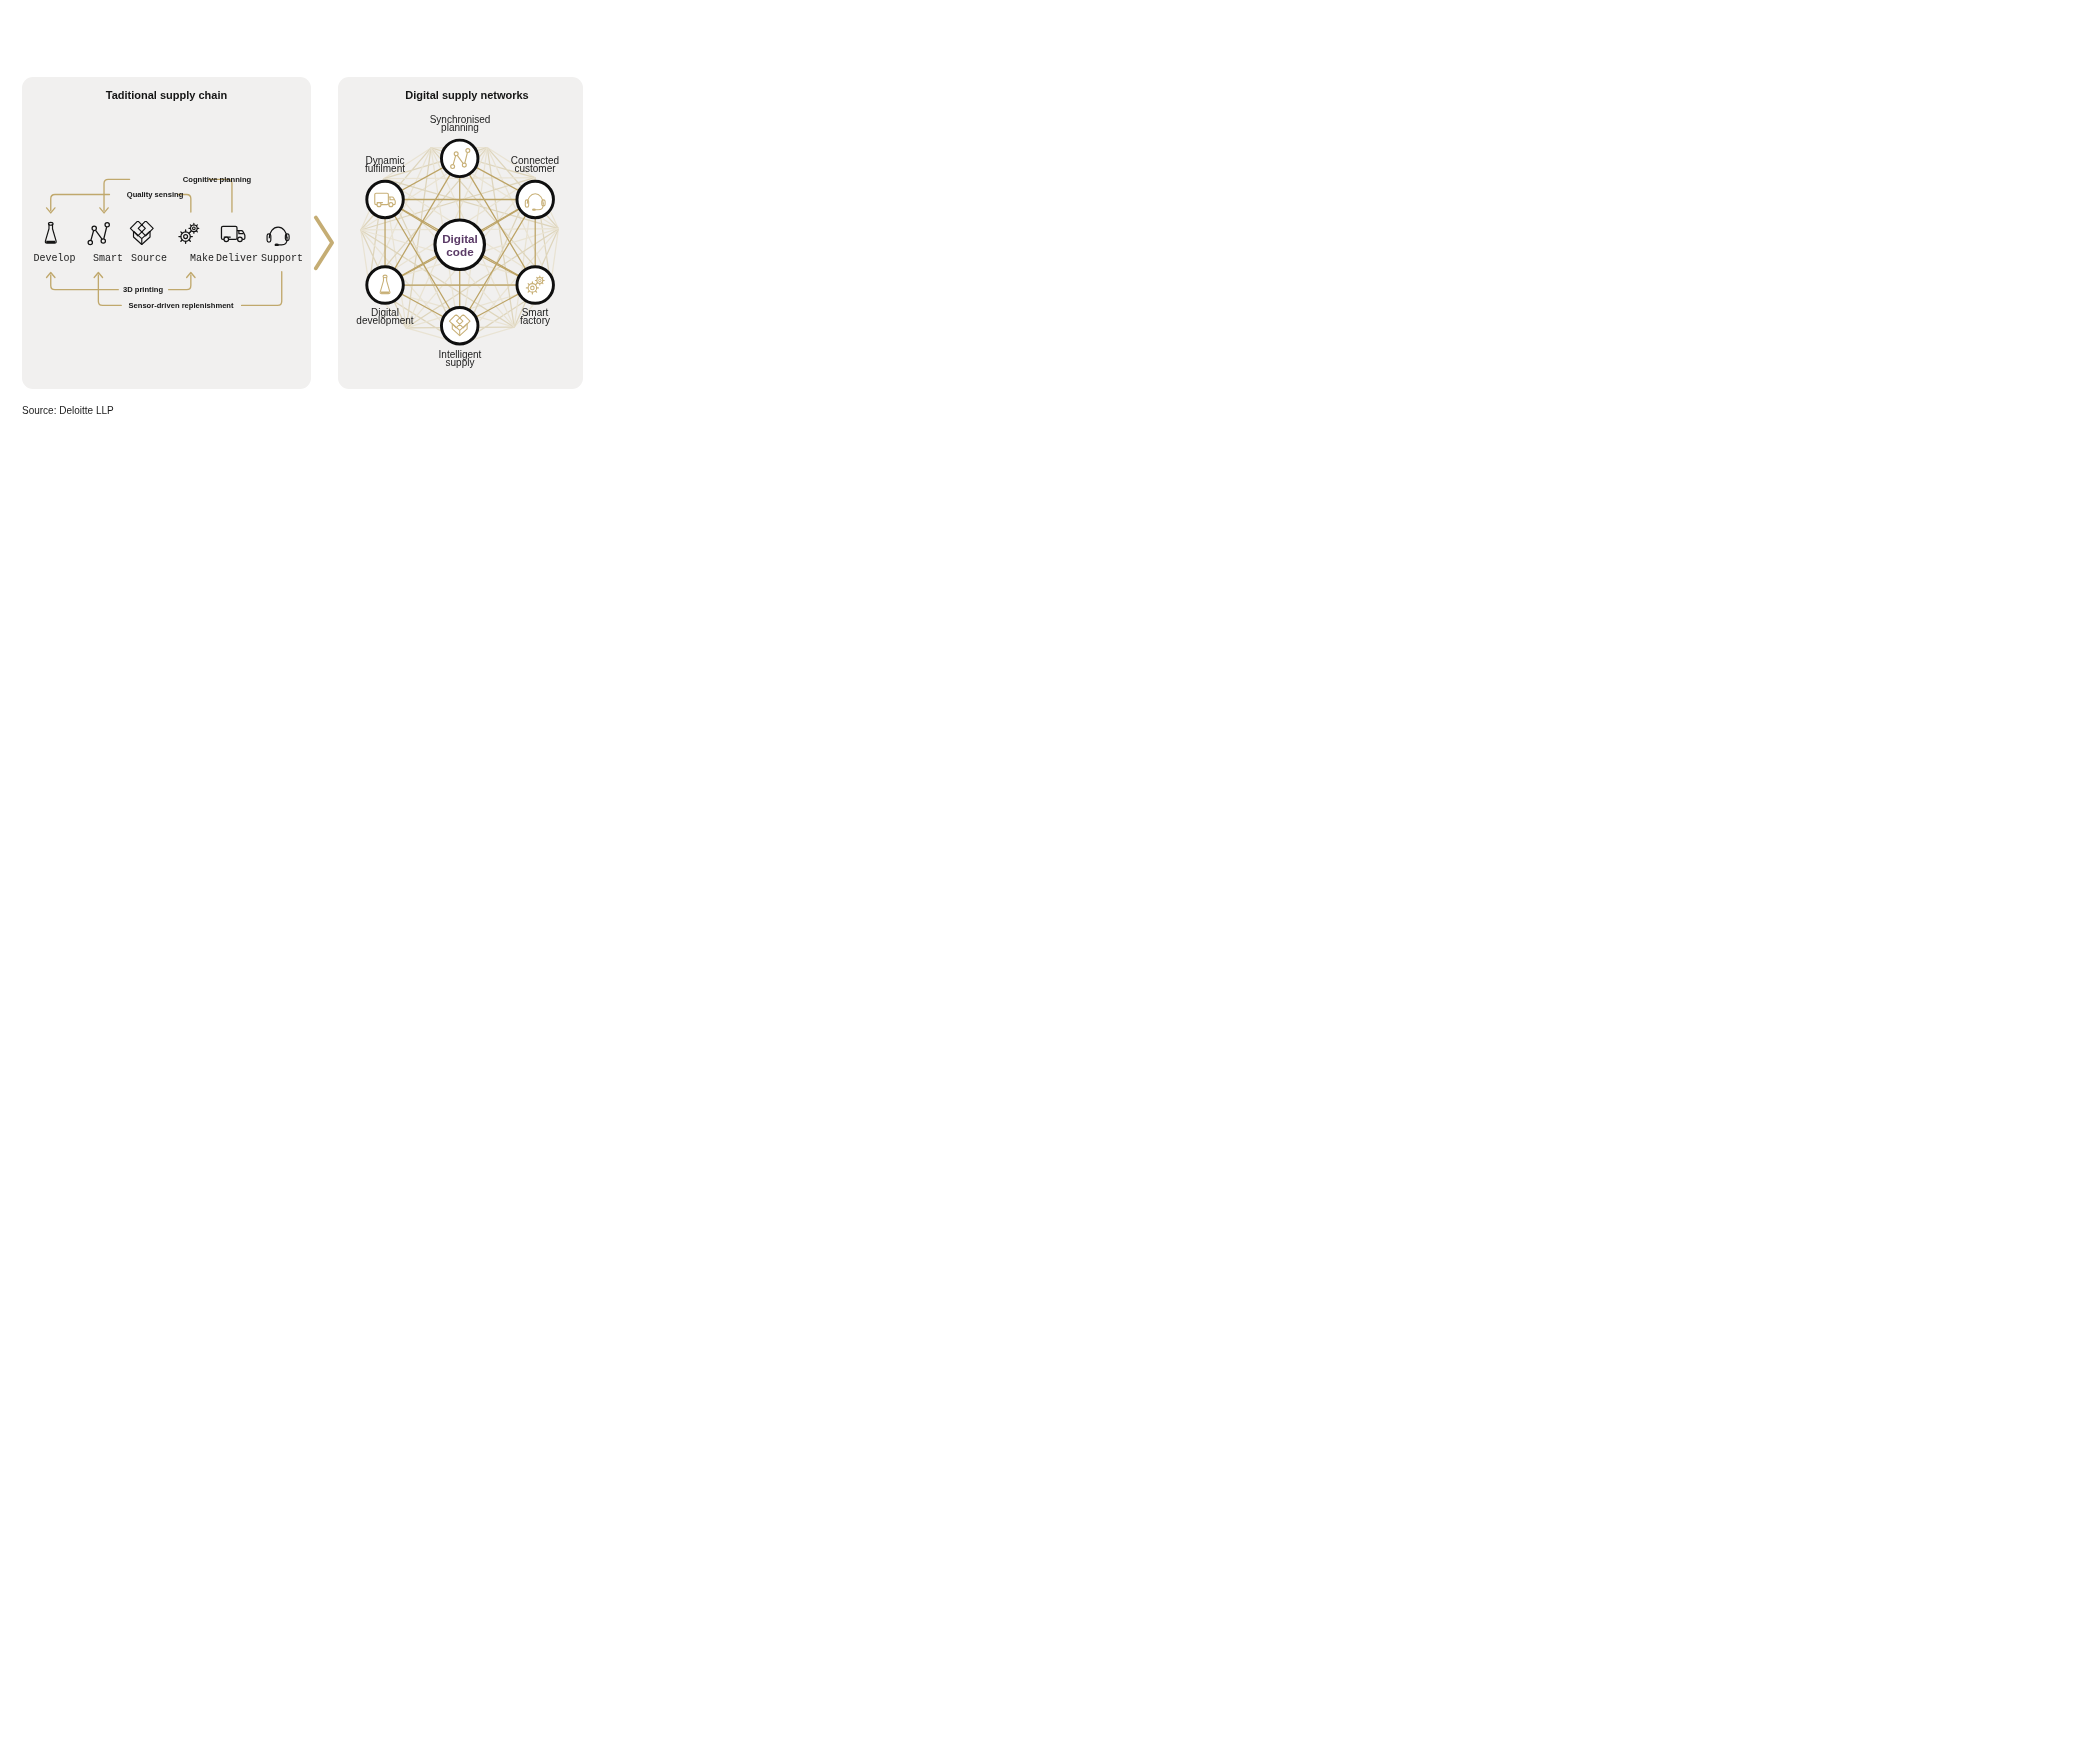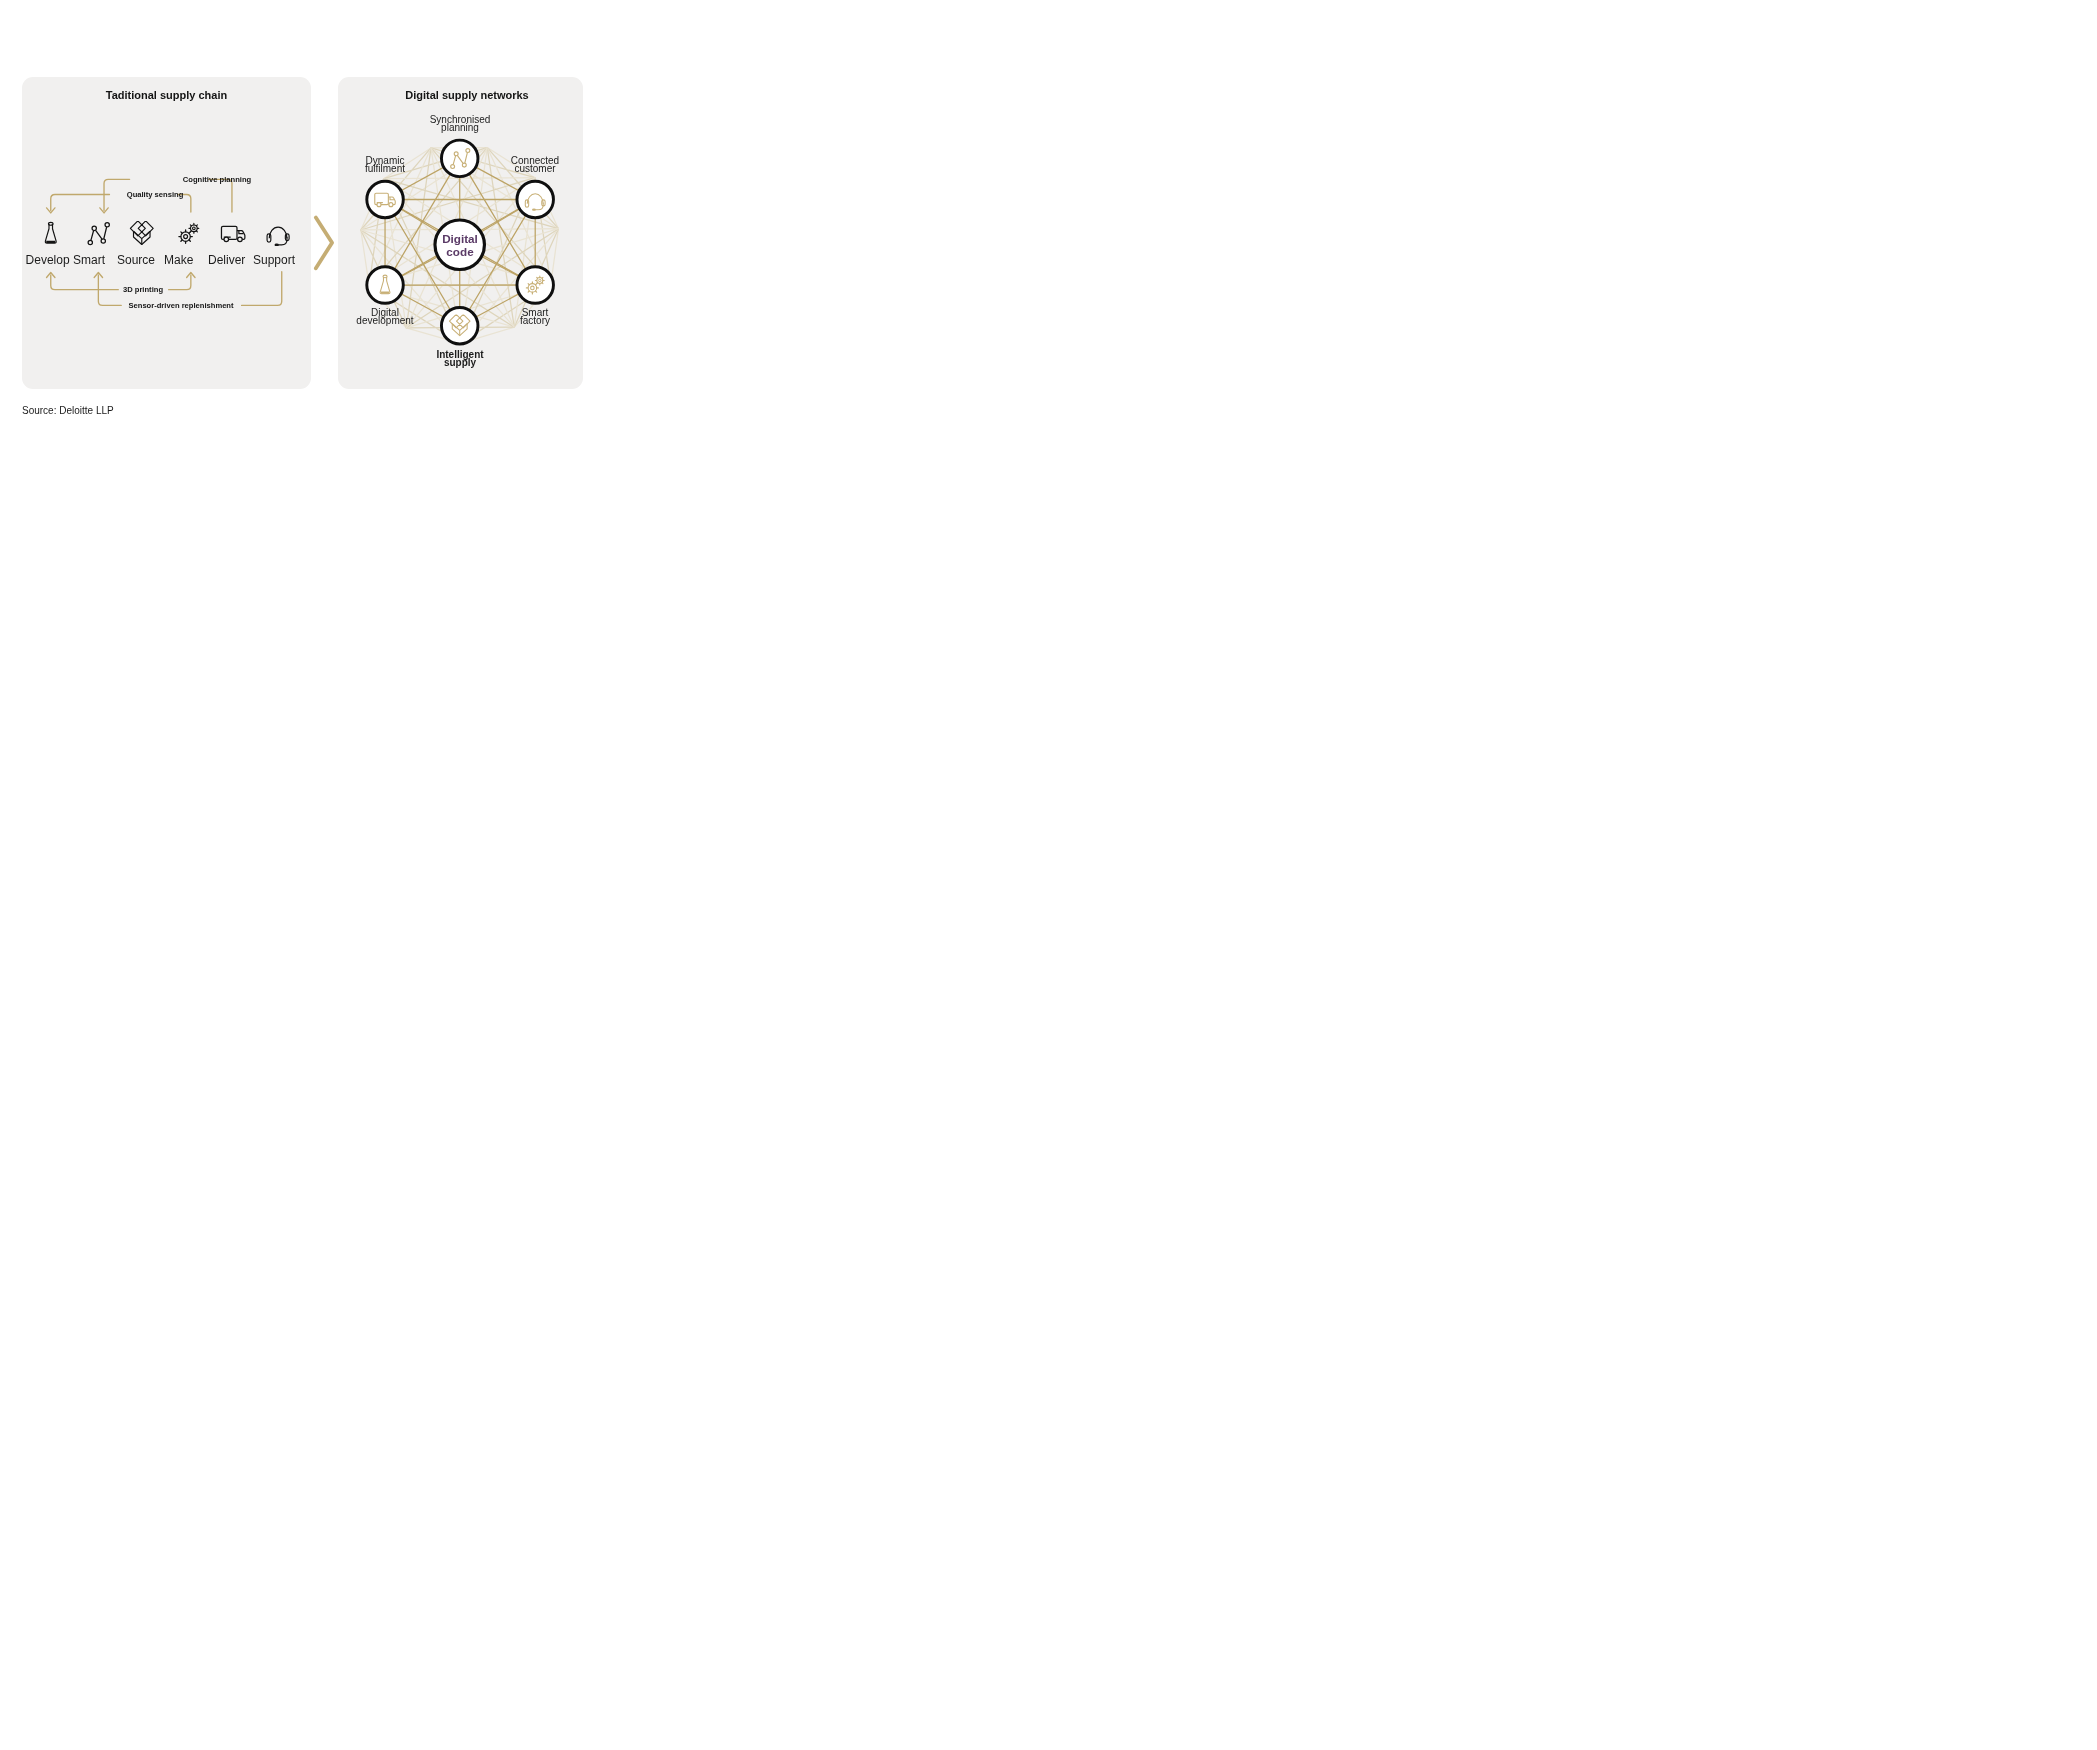--- a/index.html
+++ b/index.html
@@ -9,21 +9,21 @@
   .page-title{left:0;right:0;top:19.3px;text-align:center;font-size:12.6px;line-height:15px;
               font-weight:700;color:#101010;letter-spacing:0.1px;}
   .panel{position:absolute;top:77px;height:312px;background:#f1f0ef;border-radius:11px;}
   .panel-left{left:22px;width:289px;}
   .panel-right{left:338px;width:245px;}
   .panel-title{position:absolute;top:89px;font-size:11px;font-weight:700;color:#141414;text-align:center;}
   .pt-left{left:22px;width:289px;}
   .pt-right{left:338px;width:258px;}
   svg.art{position:absolute;left:0;top:0;z-index:1;}
   .txt{z-index:2;}
-  .step-label{width:50px;text-align:left;font-size:12px;color:#1c1c1c;top:253px;}
+  .step-label{width:50px;text-align:right;font-size:10px;color:#1c1c1c;top:253px;font-family:Liberation Mono, monospace;}
   .ann{font-size:7.6px;font-weight:700;color:#161616;transform:translate(-50%,-50%);white-space:nowrap;}
   .node-label{width:92px;text-align:center;font-size:10px;line-height:8.4px;color:#1c1c1c;}
   .center-label{width:92px;text-align:center;font-size:11.7px;line-height:13px;font-weight:700;color:#5a3a66;}
   .source{font-size:10px;color:#1b1b1b;}
 </style>
 </head>
 <body>
 
 <div class="page">
 
@@ -180,21 +180,21 @@
     <div>customer</div>
   </div>
   <div class="abs txt node-label" style="left:339px;top:309px;">
     <div>Digital</div>
     <div>development</div>
   </div>
   <div class="abs txt node-label" style="left:489px;top:309px;">
     <div>Smart</div>
     <div>factory</div>
   </div>
-  <div class="abs txt node-label" style="left:414px;top:351px;font-weight:bold;">
+  <div class="abs txt node-label" style="left:414px;top:351px;">
     <div>Intelligent</div>
     <div>supply</div>
   </div>
 
   <div class="abs txt center-label" style="left:414px;top:232px;">
     <div>Digital</div>
     <div>code</div>
   </div>
 
   <div class="abs txt source" style="left:22px;top:405px;">Source: Deloitte LLP</div>

